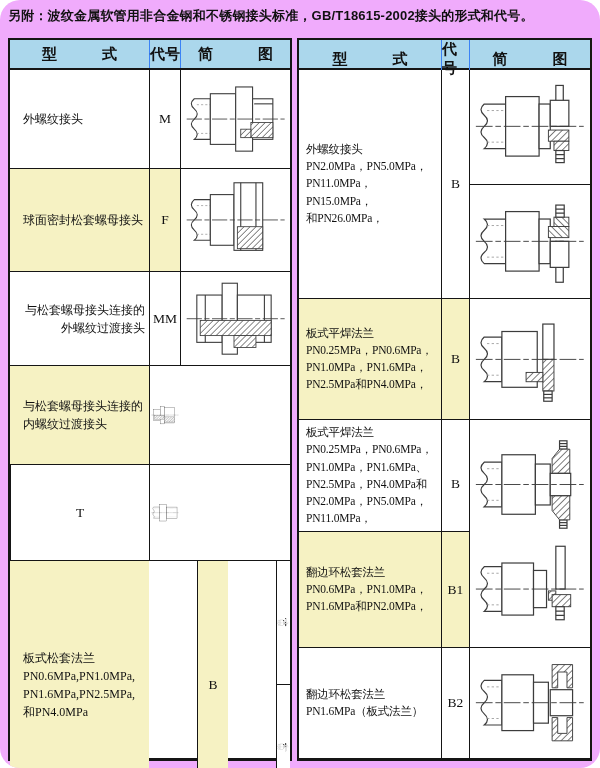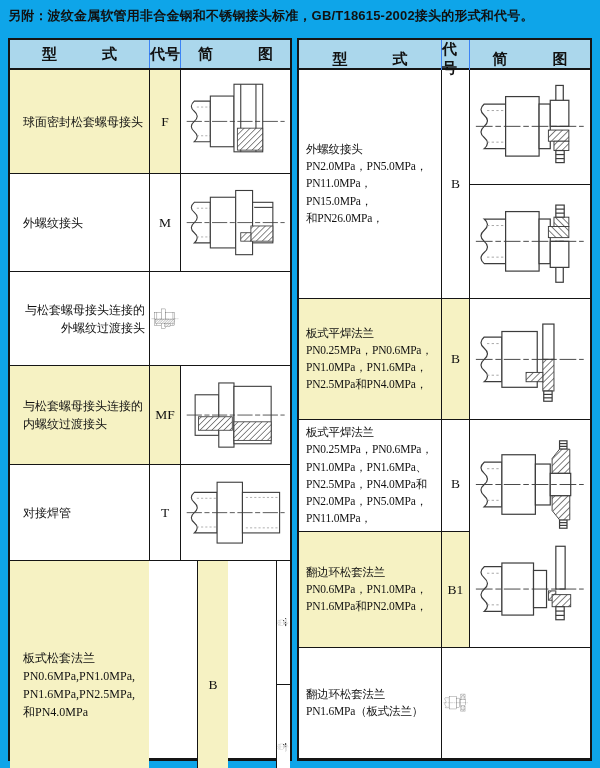--- a/index.html
+++ b/index.html
@@ -1,19 +1,19 @@
 <!DOCTYPE html>
 <html><head>
 <meta charset="utf-8">
 <style>
   html,body { margin:0; padding:0; }
   .page {
     position:relative; width:600px; height:768px;
-    background:#0ea5e9; overflow:hidden;
-    font-family:"Liberation Serif","DejaVu Serif",serif; color:#111;
+    background:#f0abfc; overflow:hidden;
+    font-family:"Liberation Serif","DejaVu Serif",serif; color:#111;border-radius:20px;
   }
   .title {
     position:absolute; top:7px; left:8px; width:586px;
     font-family:"Liberation Sans","DejaVu Sans",sans-serif;
     font-weight:bold; font-size:13px; letter-spacing:0.2px; white-space:nowrap;
   }
   .tables { position:absolute; top:38px; left:8px; display:flex; gap:5px; }
   .tbl {
     background:#ffffff; box-sizing:border-box; height:723px;
     border:2px solid #151515; border-bottom-width:3px;
@@ -58,39 +58,20 @@
 
 <div class="page">
   <div class="title">另附：波纹金属软管用非合金钢和不锈钢接头标准，GB/T18615-2002接头的形式和代号。</div>
   <div class="tables">
     <div class="tbl tbl-left" id="table-left">
         <div class="hrow">
           <div class="hcell">型　　　式</div>
           <div class="hcell">代号</div>
           <div class="hcell">简　　　图</div>
         </div>
-        <div class="row" style="height: 103px;">
-          <div class="cell type yellow">球面密封松套螺母接头</div>
-          <div class="cell code yellow">F</div>
-          <div class="cell diag">
-            <div class="sub">
-              <svg viewBox="0 0 120 100" preserveAspectRatio="xMidYMid meet" aria-hidden="true">
-                <path d="M 30 26 L 11 26 q -7 6 0 12 q 7 6 0 12 q -7 6 0 12 q 7 6 0 12 L 30 74 Z" fill="#ffffff" stroke="#3c3c3c" stroke-width="1.3"></path>
-                <line x1="14" y1="33" x2="30" y2="33" stroke="#8a8a8a" stroke-width="0.8" stroke-dasharray="2.5 2.5"></line>
-                <line x1="14" y1="67" x2="30" y2="67" stroke="#8a8a8a" stroke-width="0.8" stroke-dasharray="2.5 2.5"></line>
-                <rect x="30" y="20" width="28" height="60" fill="#ffffff" stroke="#3c3c3c" stroke-width="1.3"></rect>
-                <rect x="58" y="6" width="34" height="80" fill="#ffffff" stroke="#3c3c3c" stroke-width="1.3"></rect>
-                <line x1="66" y1="6" x2="66" y2="86" stroke="#3c3c3c" stroke-width="1.3"></line>
-                <line x1="84" y1="6" x2="84" y2="86" stroke="#3c3c3c" stroke-width="1.3"></line>
-                <rect x="62" y="58" width="30" height="26" fill="url(#hatch)" stroke="#3c3c3c" stroke-width="1"></rect>
-                <line x1="2" y1="50" x2="118" y2="50" stroke="#3c3c3c" stroke-width="1" stroke-dasharray="18 3 6 3"></line>
-              </svg>
-            </div>
-          </div>
-        </div>
         <div class="row" style="height: 98px;">
           <div class="cell type">外螺纹接头</div>
           <div class="cell code">M</div>
           <div class="cell diag">
             <div class="sub">
               <svg viewBox="0 0 120 100" preserveAspectRatio="xMidYMid meet" aria-hidden="true">
                 <path d="M 30 26 L 11 26 q -7 6 0 12 q 7 6 0 12 q -7 6 0 12 q 7 6 0 12 L 30 74 Z" fill="#ffffff" stroke="#3c3c3c" stroke-width="1.3"></path>
                 <line x1="14" y1="33" x2="30" y2="33" stroke="#8a8a8a" stroke-width="0.8" stroke-dasharray="2.5 2.5"></line>
                 <line x1="14" y1="67" x2="30" y2="67" stroke="#8a8a8a" stroke-width="0.8" stroke-dasharray="2.5 2.5"></line>
                 <rect x="30" y="20" width="30" height="60" fill="#ffffff" stroke="#3c3c3c" stroke-width="1.3"></rect>
@@ -98,55 +79,73 @@
                 <rect x="80" y="26" width="24" height="48" fill="#ffffff" stroke="#3c3c3c" stroke-width="1.3"></rect>
                 <line x1="82" y1="32" x2="104" y2="32" stroke="#3c3c3c" stroke-width="1.3"></line>
                 <line x1="82" y1="68" x2="104" y2="68" stroke="#3c3c3c" stroke-width="1.3"></line>
                 <rect x="78" y="54" width="26" height="18" fill="url(#hatch)" stroke="#3c3c3c" stroke-width="1"></rect>
                 <rect x="66" y="62" width="12" height="10" fill="url(#hatch)" stroke="#3c3c3c" stroke-width="1"></rect>
                 <line x1="2" y1="50" x2="118" y2="50" stroke="#3c3c3c" stroke-width="1" stroke-dasharray="18 3 6 3"></line>
               </svg>
             </div>
           </div>
         </div>
+        <div class="row" style="height: 103px;">
+          <div class="cell type yellow">球面密封松套螺母接头</div>
+          <div class="cell code yellow">F</div>
+          <div class="cell diag">
+            <div class="sub">
+              <svg viewBox="0 0 120 100" preserveAspectRatio="xMidYMid meet" aria-hidden="true">
+                <path d="M 30 26 L 11 26 q -7 6 0 12 q 7 6 0 12 q -7 6 0 12 q 7 6 0 12 L 30 74 Z" fill="#ffffff" stroke="#3c3c3c" stroke-width="1.3"></path>
+                <line x1="14" y1="33" x2="30" y2="33" stroke="#8a8a8a" stroke-width="0.8" stroke-dasharray="2.5 2.5"></line>
+                <line x1="14" y1="67" x2="30" y2="67" stroke="#8a8a8a" stroke-width="0.8" stroke-dasharray="2.5 2.5"></line>
+                <rect x="30" y="20" width="28" height="60" fill="#ffffff" stroke="#3c3c3c" stroke-width="1.3"></rect>
+                <rect x="58" y="6" width="34" height="80" fill="#ffffff" stroke="#3c3c3c" stroke-width="1.3"></rect>
+                <line x1="66" y1="6" x2="66" y2="86" stroke="#3c3c3c" stroke-width="1.3"></line>
+                <line x1="84" y1="6" x2="84" y2="86" stroke="#3c3c3c" stroke-width="1.3"></line>
+                <rect x="62" y="58" width="30" height="26" fill="url(#hatch)" stroke="#3c3c3c" stroke-width="1"></rect>
+                <line x1="2" y1="50" x2="118" y2="50" stroke="#3c3c3c" stroke-width="1" stroke-dasharray="18 3 6 3"></line>
+              </svg>
+            </div>
+          </div>
+        </div>
         <div class="row" style="height: 94px; text-align: right;">
           <div class="cell type">与松套螺母接头连接的外螺纹过渡接头</div>
+          <div class="cell code">MM</div>
           <div class="cell diag">
             <div class="sub">
               <svg viewBox="0 0 120 100" preserveAspectRatio="xMidYMid meet" aria-hidden="true">
                 <rect x="14" y="22" width="30" height="56" fill="#ffffff" stroke="#3c3c3c" stroke-width="1.3"></rect>
                 <rect x="44" y="8" width="18" height="84" fill="#ffffff" stroke="#3c3c3c" stroke-width="1.3"></rect>
                 <rect x="62" y="22" width="40" height="56" fill="#ffffff" stroke="#3c3c3c" stroke-width="1.3"></rect>
                 <line x1="24" y1="22" x2="24" y2="78" stroke="#3c3c3c" stroke-width="1.3"></line>
                 <line x1="94" y1="22" x2="94" y2="78" stroke="#3c3c3c" stroke-width="1.3"></line>
                 <rect x="18" y="52" width="84" height="18" fill="url(#hatch)" stroke="#3c3c3c" stroke-width="1"></rect>
                 <rect x="58" y="70" width="26" height="14" fill="url(#hatch)" stroke="#3c3c3c" stroke-width="1"></rect>
                 <line x1="2" y1="50" x2="118" y2="50" stroke="#3c3c3c" stroke-width="1" stroke-dasharray="18 3 6 3"></line>
               </svg>
             </div>
           </div>
         </div>
         <div class="row" style="height: 99px;">
           <div class="cell type yellow">与松套螺母接头连接的内螺纹过渡接头</div>
-          <div class="cell code yellow">MF</div>
           <div class="cell diag">
             <div class="sub">
               <svg viewBox="0 0 120 100" preserveAspectRatio="xMidYMid meet" aria-hidden="true">
                 <rect x="12" y="26" width="28" height="48" fill="#ffffff" stroke="#3c3c3c" stroke-width="1.3"></rect>
                 <rect x="40" y="12" width="18" height="76" fill="#ffffff" stroke="#3c3c3c" stroke-width="1.3"></rect>
                 <rect x="58" y="16" width="44" height="68" fill="#ffffff" stroke="#3c3c3c" stroke-width="1.3"></rect>
                 <rect x="16" y="52" width="40" height="16" fill="url(#hatch)" stroke="#3c3c3c" stroke-width="1"></rect>
                 <rect x="58" y="58" width="44" height="22" fill="url(#hatch)" stroke="#3c3c3c" stroke-width="1"></rect>
                 <line x1="2" y1="50" x2="118" y2="50" stroke="#3c3c3c" stroke-width="1" stroke-dasharray="18 3 6 3"></line>
               </svg>
             </div>
           </div>
         </div>
         <div class="row" style="height: 96px;">
-          <div class="cell type">对接焊管</div>
           <div class="cell code">T</div>
           <div class="cell diag">
             <div class="sub">
               <svg viewBox="0 0 120 100" preserveAspectRatio="xMidYMid meet" aria-hidden="true">
                 <path d="M 38 26 L 11 26 q -7 6 0 12 q 7 6 0 12 q -7 6 0 12 q 7 6 0 12 L 38 74 Z" fill="#ffffff" stroke="#3c3c3c" stroke-width="1.3"></path>
                 <line x1="14" y1="33" x2="38" y2="33" stroke="#8a8a8a" stroke-width="0.8" stroke-dasharray="2.5 2.5"></line>
                 <line x1="14" y1="67" x2="38" y2="67" stroke="#8a8a8a" stroke-width="0.8" stroke-dasharray="2.5 2.5"></line>
                 <rect x="38" y="14" width="30" height="72" fill="#ffffff" stroke="#3c3c3c" stroke-width="1.3"></rect>
                 <rect x="68" y="26" width="44" height="48" fill="#ffffff" stroke="#3c3c3c" stroke-width="1.3"></rect>
                 <line x1="72" y1="32" x2="110" y2="32" stroke="#8a8a8a" stroke-width="0.8" stroke-dasharray="2.5 2.5"></line>
@@ -325,20 +324,21 @@
                 <line x1="88" y1="73.66666666666667" x2="97" y2="73.66666666666667" stroke="#3c3c3c" stroke-width="1.3"></line>
                 <line x1="88" y1="78.33333333333333" x2="97" y2="78.33333333333333" stroke="#3c3c3c" stroke-width="1.3"></line>
                 <line x1="2" y1="50" x2="118" y2="50" stroke="#3c3c3c" stroke-width="1" stroke-dasharray="18 3 6 3"></line>
               </svg>
             </div>
           </div>
         </div>
         <div class="row" style="height: 111px;">
           <div class="cell type">翻边环松套法兰
 PN1.6MPa（板式法兰）</div>
+          <div class="cell code">B2</div>
           <div class="cell diag">
             <div class="sub">
               <svg viewBox="0 0 120 100" preserveAspectRatio="xMidYMid meet" aria-hidden="true">
                 <path d="M 30 26 L 11 26 q -7 6 0 12 q 7 6 0 12 q -7 6 0 12 q 7 6 0 12 L 30 74 Z" fill="#ffffff" stroke="#3c3c3c" stroke-width="1.3"></path>
                 <line x1="14" y1="33" x2="30" y2="33" stroke="#8a8a8a" stroke-width="0.8" stroke-dasharray="2.5 2.5"></line>
                 <line x1="14" y1="67" x2="30" y2="67" stroke="#8a8a8a" stroke-width="0.8" stroke-dasharray="2.5 2.5"></line>
                 <rect x="30" y="20" width="34" height="60" fill="#ffffff" stroke="#3c3c3c" stroke-width="1.3"></rect>
                 <rect x="64" y="28" width="16" height="44" fill="#ffffff" stroke="#3c3c3c" stroke-width="1.3"></rect>
                 <path d="M84 34 L84 9 L106 9 L106 34 L100 34 L100 17 L90 17 L90 34 Z" fill="url(#hatch)" stroke="#3c3c3c" stroke-width="1"></path>
                 <path d="M84 66 L84 91 L106 91 L106 66 L100 66 L100 83 L90 83 L90 66 Z" fill="url(#hatch)" stroke="#3c3c3c" stroke-width="1"></path>

